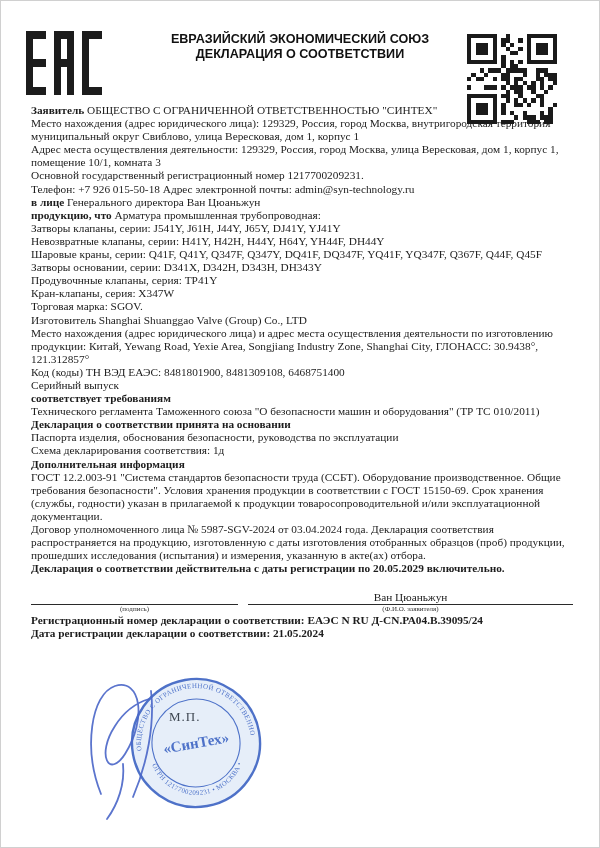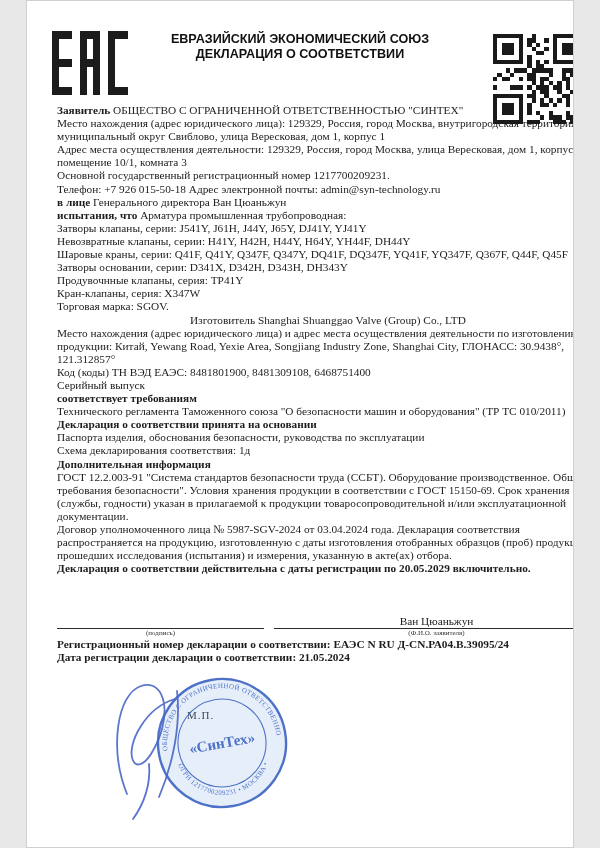--- a/index.html
+++ b/index.html
@@ -1,51 +1,51 @@
 <!DOCTYPE html>
 <html lang="ru"><head>
 <meta charset="utf-8">
 <style>
   html,body{margin:0;padding:0;background:#e8e8e8;}
   .page{
-    position:relative;width:548px;height:848px;margin:0 auto;background:#ffffff;
+    position:relative;width:600px;height:848px;margin:0 auto;background:#ffffff;
     border:1px solid #d0d0d0;box-sizing:border-box;overflow:hidden;
     font-family:"Liberation Serif", serif;color:#1c1c1c;
   }
   
   .eac-logo{position:absolute;left:25px;top:30px;width:76px;height:64px;}
   .doc-title{
     position:absolute;left:0;right:0;top:31px;text-align:center;
     font-family:"Liberation Sans", sans-serif;font-weight:bold;
     font-size:12.6px;line-height:15px;color:#111;
   }
   .qr{position:absolute;left:466px;top:33px;width:90px;height:90px;}
   
   .content{position:absolute;left:30px;top:103px;width:542px;font-size:11.3px;line-height:13.1px;}
   .content p{margin:0;}
   .b{font-weight:bold;}
   .mt5{margin-top:5px;}
   .mt8{margin-top:8px;}
   .mt9{margin-top:9px;}
-  .mt14{margin-top:14px;text-align:center;}
+  .mt14{margin-top:14px;}
   .mt16{margin-top:16px;}
   
   .sig-row{display:flex;margin-top:15px;align-items:flex-end;}
   .sig-col{text-align:center;}
   .sig-col.left{width:207px;margin-right:10px;}
-  .sig-col.right{flex:1;margin-top:24px;}
+  .sig-col.right{flex:1;}
   .sig-name{font-size:11.3px;line-height:14px;}
   .sig-line{border-bottom:1px solid #2a2a2a;height:0;}
   .sig-space{height:14px;}
   .sig-caption{font-size:7px;line-height:9px;color:#333;}
   .footer-line{font-weight:bold;}
   .f1{margin-top:9px;}
   .f2{margin-top:6px;}
   
-  .mp-mark{position:absolute;left:160px;top:708px;font-size:11px;color:#222;letter-spacing:1px;}
+  .mp-mark{position:absolute;left:168px;top:708px;font-size:13px;color:#222;letter-spacing:1px;}
   .stamp{position:absolute;left:125px;top:672px;width:140px;height:140px;pointer-events:none;opacity:0.92;}
   .hand-sign{position:absolute;left:62px;top:668px;width:170px;height:165px;pointer-events:none;}
 </style>
 </head>
 <body>
 
 <div class="page">
 
   <div class="eac-logo">
     <svg viewBox="0 0 76 64" width="76" height="64">
@@ -198,21 +198,21 @@
 
   <div class="content">
 
     <p><b class="b">Заявитель</b><span> ОБЩЕСТВО С ОГРАНИЧЕННОЙ ОТВЕТСТВЕННОСТЬЮ "СИНТЕХ"</span></p>
     <p>Место нахождения (адрес юридического лица): 129329, Россия, город Москва, внутригородская территория муниципальный округ Свиблово, улица Вересковая, дом 1, корпус 1</p>
     <p>Адрес места осуществления деятельности: 129329, Россия, город Москва, улица Вересковая, дом 1, корпус 1, помещение 10/1, комната 3</p>
     <p>Основной государственный регистрационный номер 1217700209231.</p>
     <p>Телефон: +7 926 015-50-18 Адрес электронной почты: admin@syn-technology.ru</p>
     <p><b class="b">в лице</b><span> Генерального директора Ван Цюаньжун</span></p>
 
-    <p class="mt5"><b class="b">испытания, что</b><span> Арматура промышленная трубопроводная:</span></p>
+    <p class="mt5"><b class="b">продукцию, что</b><span> Арматура промышленная трубопроводная:</span></p>
     <p>Затворы клапаны, серии: J541Y, J61H, J44Y, J65Y, DJ41Y, YJ41Y</p>
     <p>Невозвратные клапаны, серии: H41Y, H42H, H44Y, H64Y, YH44F, DH44Y</p>
     <p>Шаровые краны, серии: Q41F, Q41Y, Q347F, Q347Y, DQ41F, DQ347F, YQ41F, YQ347F, Q367F, Q44F, Q45F</p>
     <p>Затворы основании, серии: D341X, D342H, D343H, DH343Y</p>
     <p>Продувочнные клапаны, серия: TP41Y</p>
     <p>Кран-клапаны, серия: X347W</p>
     <p>Торговая марка: SGOV.</p>
 
     <p class="mt14"><span>Изготовитель</span><span> Shanghai Shuanggao Valve (Group) Co., LTD</span></p>
     <p>Место нахождения (адрес юридического лица) и адрес места осуществления деятельности по изготовлению продукции: Китай, Yewang Road, Yexie Area, Songjiang Industry Zone, Shanghai City, ГЛОНАСС: 30.9438°, 121.312857°</p>

